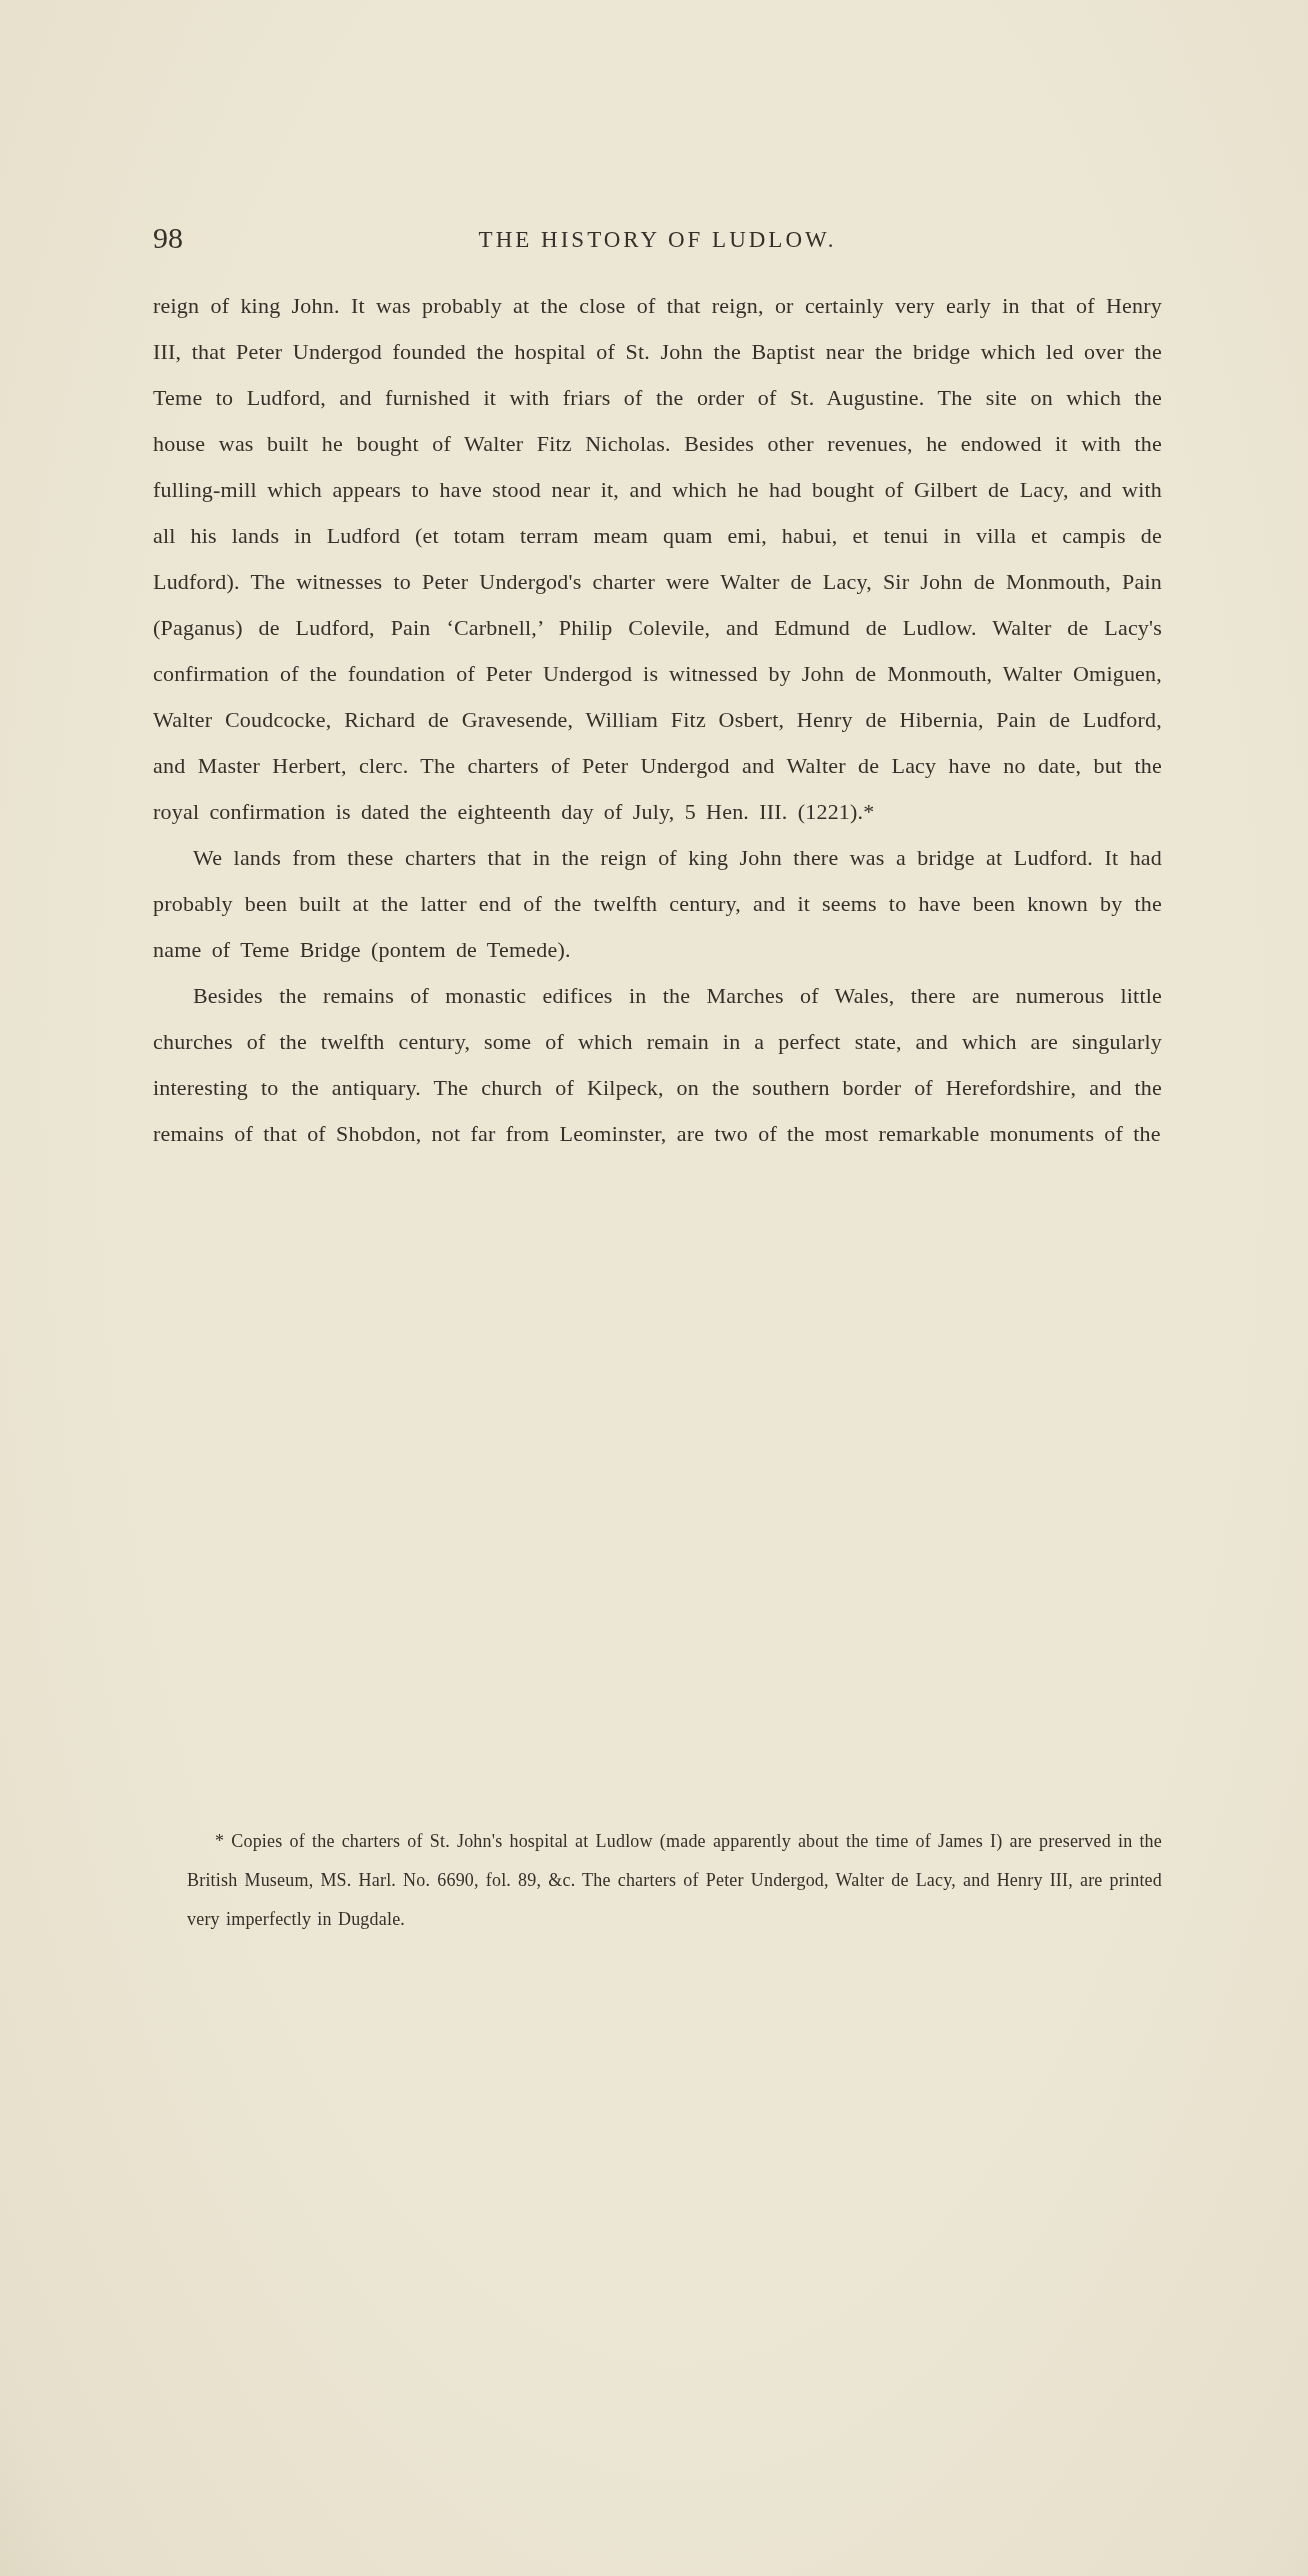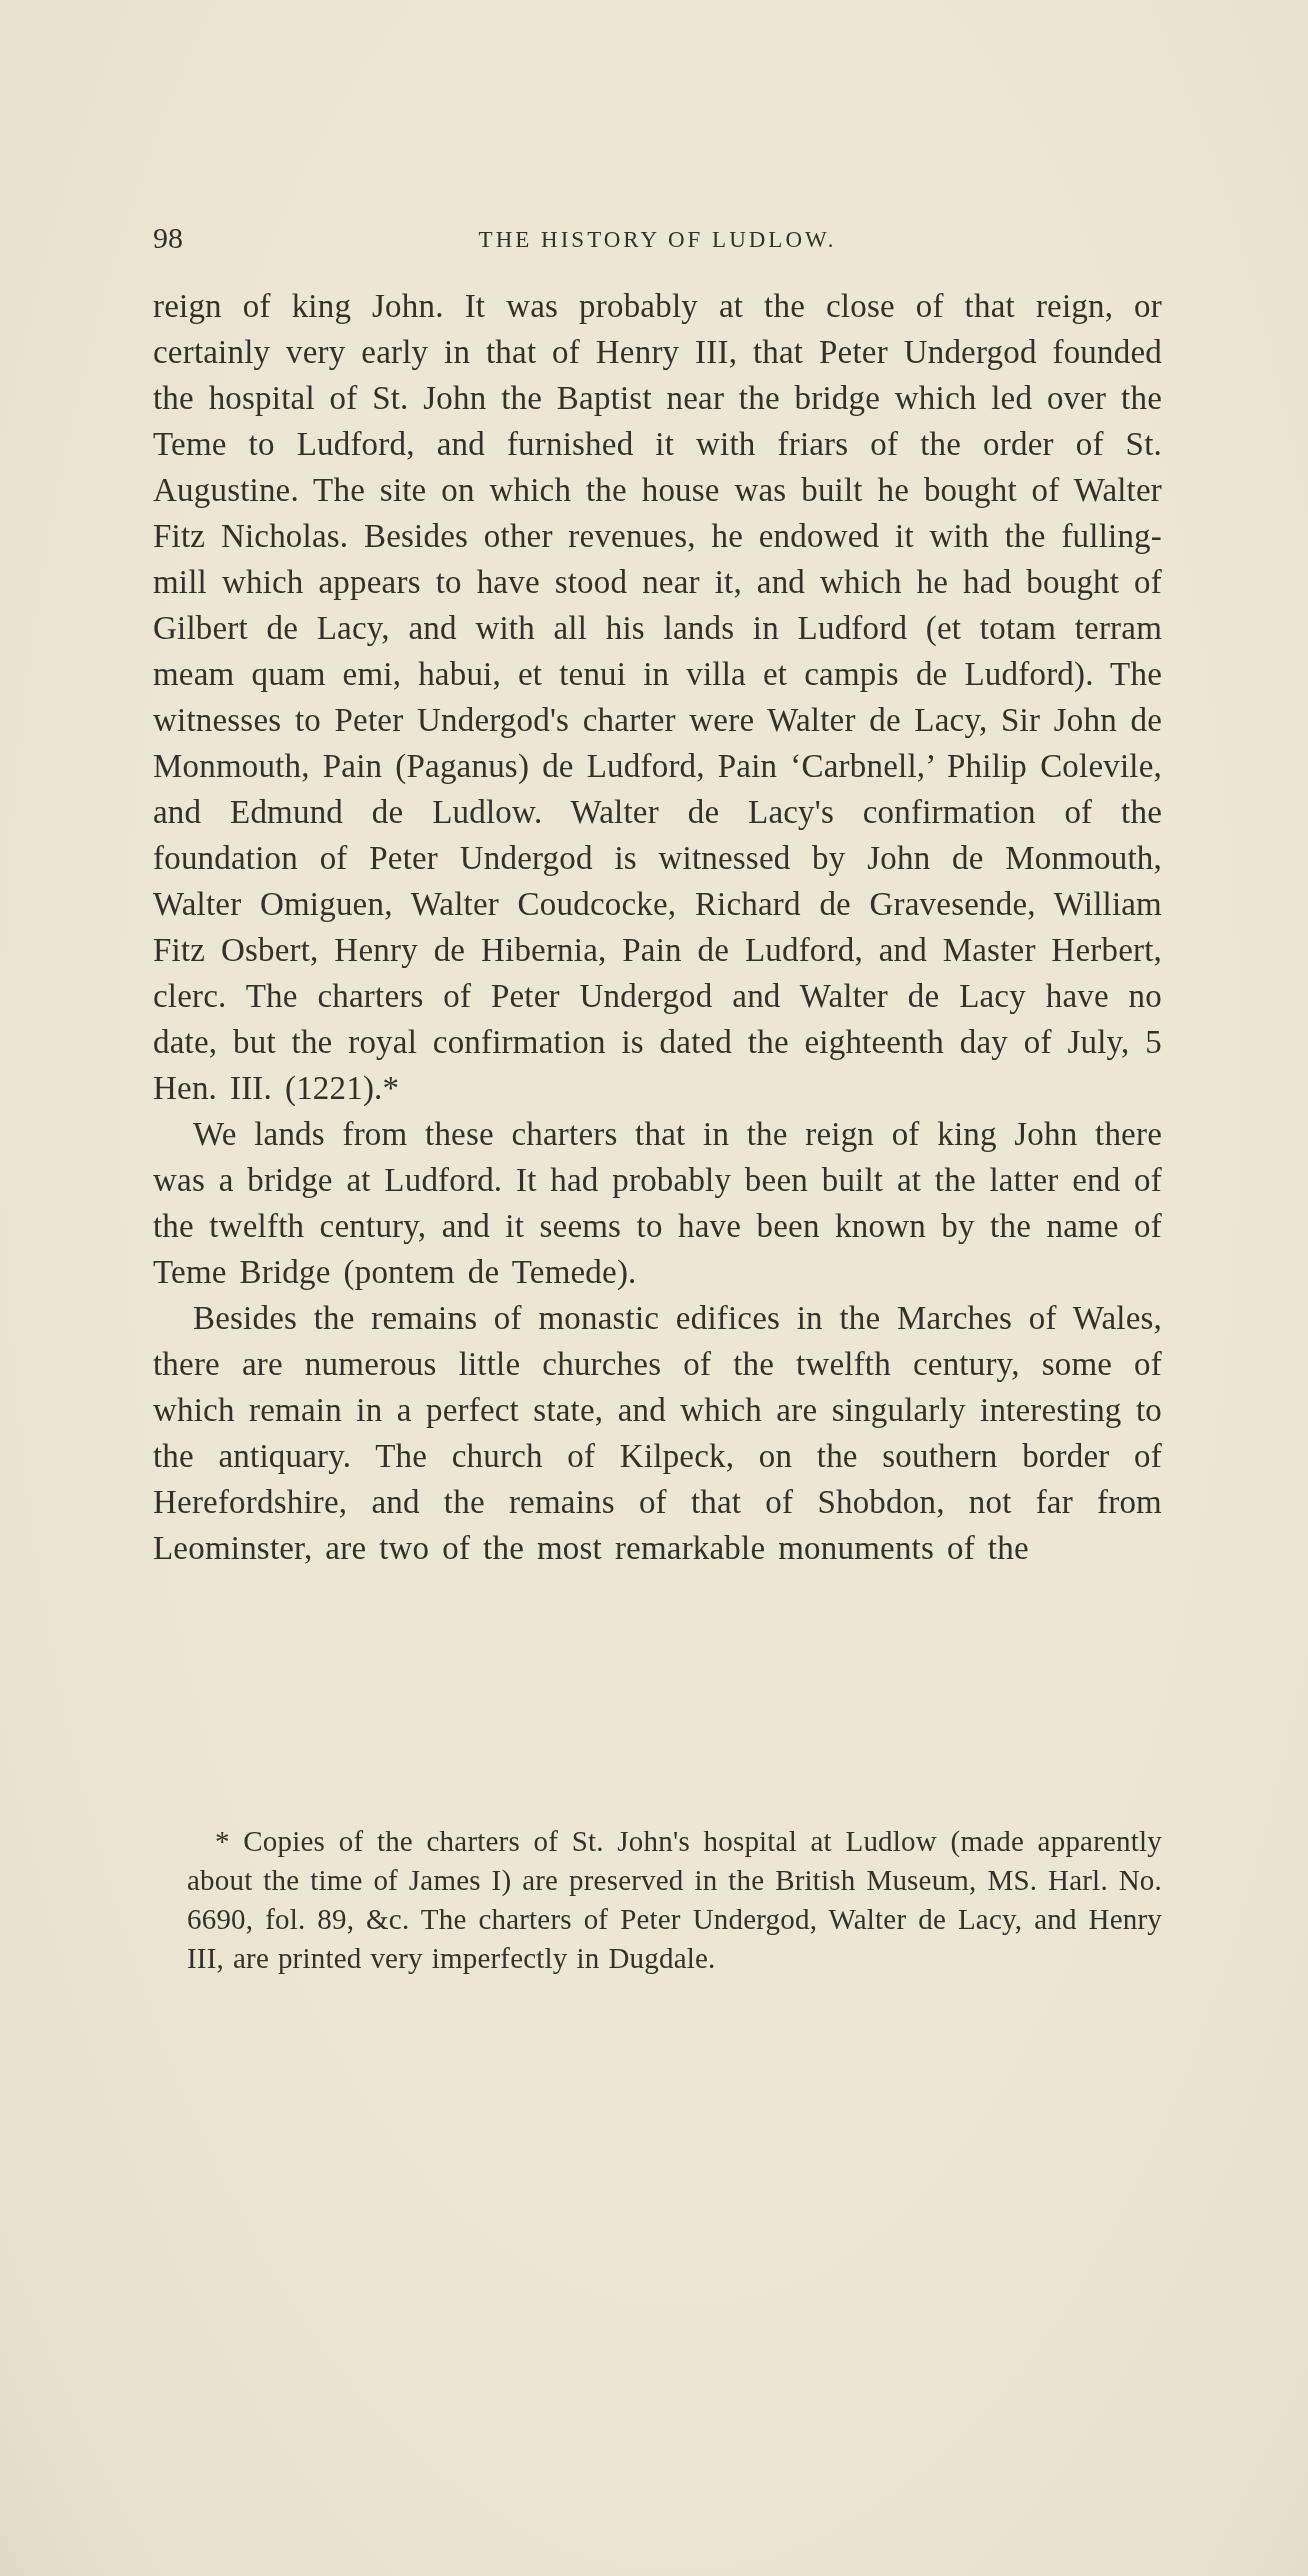--- a/index.html
+++ b/index.html
@@ -44,35 +44,35 @@
     left: 0;
     right: 0;
     bottom: 2px;
     text-align: center;
     font-size: 23px;
     letter-spacing: 3px;
     line-height: 1;
   }
   .body-text p {
     margin: 0;
-    font-size: 33px;
+    font-size: 22px;
     line-height: 46px;
     text-align: justify;
     letter-spacing: 0.2px;
     word-spacing: 4.5px;
   }
   .body-text p.indented {
     text-indent: 40px;
   }
   .footnote {
     position: absolute;
     left: 187px;
     top: 1822px;
     width: 975px;
-    font-size: 29px;
+    font-size: 18px;
     line-height: 39px;
     text-align: justify;
     text-indent: 28px;
     letter-spacing: 0.2px;
     word-spacing: 1.5px;
   }
 </style>
 </head>
 <body>
 

